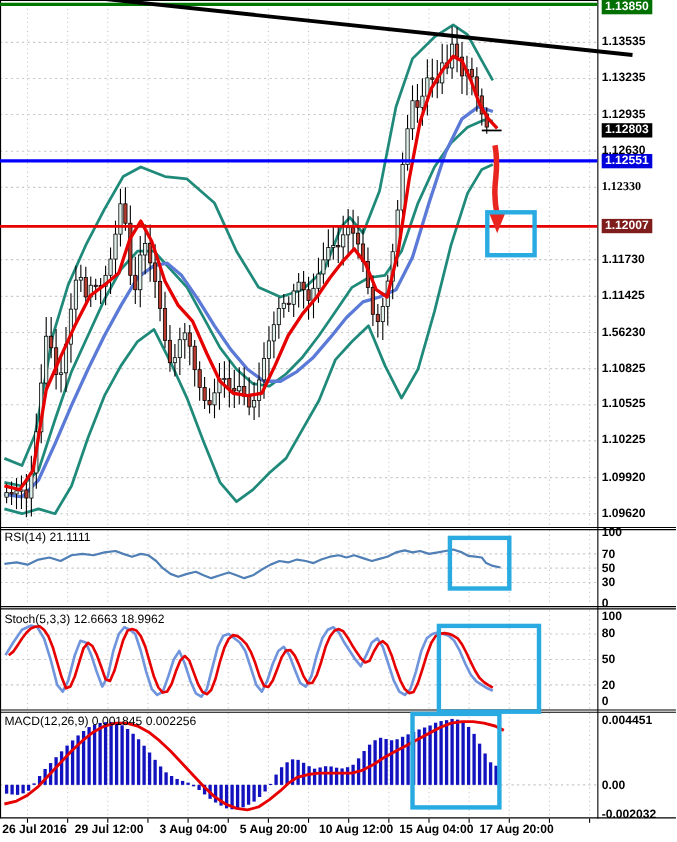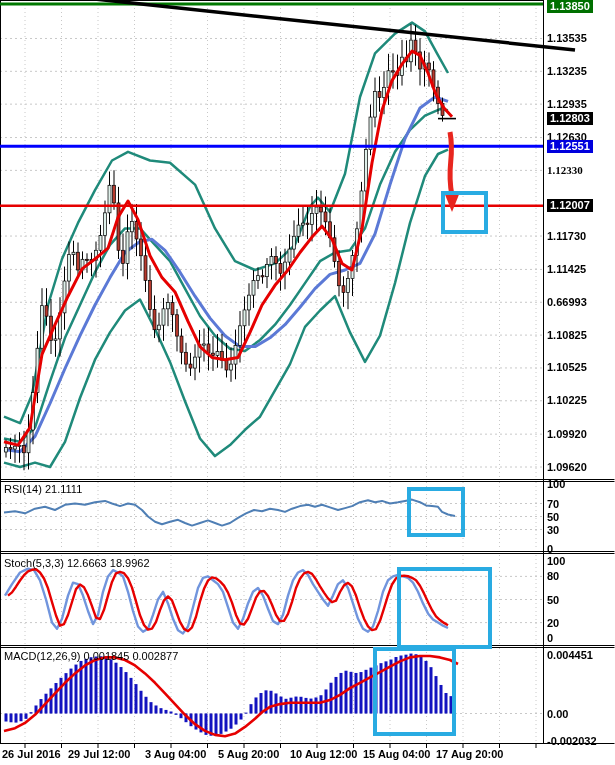--- a/index.html
+++ b/index.html
@@ -7,21 +7,21 @@
          font-family:"Liberation Sans",sans-serif;}
   .panel-label{position:absolute;left:4px;font-size:11px;color:#000;white-space:nowrap;z-index:5;}
   #main-title{top:2px;font-size:11px;}
   #main-title span{margin-right:2px;}
   .axis-col{position:absolute;left:546px;width:69px;top:0;height:616px;z-index:4;}
   .price-label{position:absolute;font-size:11px;font-weight:700;color:#000;line-height:13px;white-space:nowrap;}
   .badge{color:#fff;padding:0 3px;}
   .badge-green{background:#007000;}
   .badge-black{background:#000;}
   .badge-blue{background:#0000dd;}
-  .badge-red{background:#000000;}
+  .badge-red{background:#7f1d1d;}
   .time-label{position:absolute;top:3px;font-size:11px;font-weight:700;color:#000;white-space:nowrap;}
   #time-axis{position:absolute;left:0;top:745px;width:615px;height:20px;}
   .hl-box{position:absolute;border:4px solid #29abe2;z-index:6;background:transparent;}
   svg{position:absolute;left:0;top:0;}
 </style>
 </head>
 <body>
 
 <div id="chart">
   <svg id="cv" width="615" height="765">
@@ -444,35 +444,35 @@
         <line x1="0" y1="205.7278959810893" x2="543" y2="205.7278959810893" stroke="#e60000" stroke-width="2.5"></line>
         <line x1="85" y1="-2" x2="575" y2="50" stroke="#000000" stroke-width="3.5"></line>
         <path d="M450,132 C455,160 446,164 452,196" stroke="#e8261f" stroke-width="5" fill="none"></path>
         <polygon points="444,192 460,192 452,212" fill="#e8261f"></polygon>
       </g>
   </svg>
 
 
   <div class="panel-label" style="top:483px;">RSI(14) 21.1111</div>
   <div class="panel-label" style="top:557px;">Stoch(5,3,3) 12.6663 18.9962</div>
-  <div class="panel-label" style="top:650px;">MACD(12,26,9) 0.001845 0.002877</div>
+  <div class="panel-label" style="top:650px;">MACD(12,26,9) 0.001845 0.002256</div>
 
   <div class="axis-col" id="price-axis">
       <span class="price-label badge badge-green" style="top: 0px; left: 1px;">1.13850</span>
       <span class="price-label" style="top: 31.9787px; left: 1px;">1.13535</span>
       <span class="price-label" style="top: 64.8156px; left: 1px;">1.13235</span>
       <span class="price-label" style="top: 97.6525px; left: 1px;">1.12935</span>
       <span class="price-label badge badge-black" style="top: 112.101px; left: 1px;">1.12803</span>
       <span class="price-label" style="top: 131.037px; left: 1px;">1.12630</span>
       <span class="price-label badge badge-blue" style="top: 139.684px; left: 1px;">1.12551</span>
       <span class="price-label" style="top: 163.874px; left: 1px; font-family: Liberation Serif, serif;">1.12330</span>
       <span class="price-label badge badge-red" style="top: 199.228px; left: 1px;">1.12007</span>
       <span class="price-label" style="top: 229.547px; left: 1px;">1.11730</span>
       <span class="price-label" style="top: 262.931px; left: 1px;">1.11425</span>
-      <span class="price-label" style="top: 295.768px; left: 1px;">0.66993</span>
+      <span class="price-label" style="top: 295.768px; left: 1px;">1.56230</span>
       <span class="price-label" style="top: 328.605px; left: 1px;">1.10825</span>
       <span class="price-label" style="top: 361.442px; left: 1px;">1.10525</span>
       <span class="price-label" style="top: 394.279px; left: 1px;">1.10225</span>
       <span class="price-label" style="top: 427.663px; left: 1px;">1.09920</span>
       <span class="price-label" style="top: 460.5px; left: 1px;">1.09620</span>
       <span class="price-label" style="top: 478px; left: 1px;">100</span>
       <span class="price-label" style="top: 497.5px; left: 1px;">70</span>
       <span class="price-label" style="top: 510.5px; left: 1px;">50</span>
       <span class="price-label" style="top: 523.5px; left: 1px;">30</span>
       <span class="price-label" style="top: 543px; left: 1px;">0</span>

